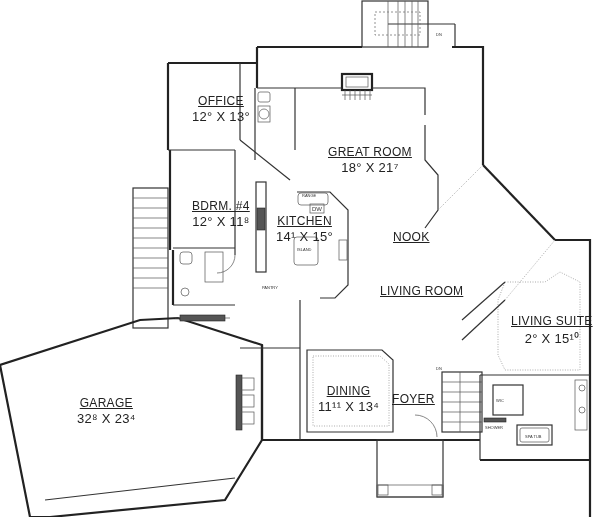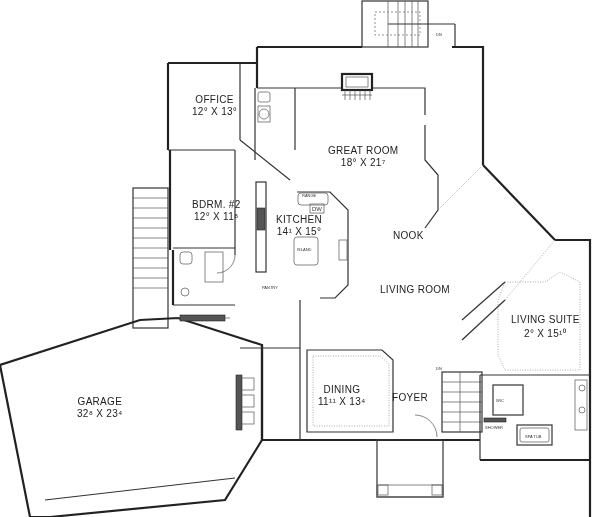--- a/index.html
+++ b/index.html
@@ -5,22 +5,22 @@
   html, body { margin:0; padding:0; background:#ffffff; }
   body { width:600px; height:517px; overflow:hidden; position:relative; font-family:"Liberation Sans", sans-serif; }
   #plan { position:absolute; left:0; top:0; width:600px; height:517px; }
   .w { fill:none; stroke:#222; stroke-width:2.2; }
   .w2 { fill:none; stroke:#333; stroke-width:1.2; }
   .thin { fill:none; stroke:#555; stroke-width:0.7; }
   .dash { fill:none; stroke:#777; stroke-width:0.8; stroke-dasharray:2,2; }
   .dot { fill:none; stroke:#888; stroke-width:0.7; stroke-dasharray:1,1.5; }
   .fill-dark { fill:#555; stroke:#222; stroke-width:0.6; }
   .lbl { position:absolute; font-size:8px; color:#222; text-align:center; white-space:nowrap; letter-spacing:0.3px; }
-  .lbl .name { display:block; font-size:10px; }
-  .lbl .dim { display:block; font-size:10px; margin-top:1px; }
+  .lbl .name { text-decoration:underline; display:block; font-size:12px; }
+  .lbl .dim { display:block; font-size:13px; margin-top:1px; }
   .tiny { position:absolute; font-size:4px; color:#333; white-space:nowrap; }
 </style>
 </head>
 <body>
 
 <svg id="plan" viewBox="0 0 600 517" xmlns="http://www.w3.org/2000/svg">
 
   <g>
     <rect class="w2" x="362" y="1" width="66" height="46"></rect>
     <line class="w2" x1="388" y1="24" x2="455" y2="24"></line>
@@ -185,21 +185,21 @@
 
 <div class="lbl" style="left:192px; top:94px;">
   <span class="name">OFFICE</span>
   <span class="dim">12° X 13°</span>
 </div>
 <div class="lbl" style="left:328px; top:145px;">
   <span class="name">GREAT ROOM</span>
   <span class="dim">18° X 21⁷</span>
 </div>
 <div class="lbl" style="left:192px; top:199px;">
-  <span class="name">BDRM. #2</span>
+  <span class="name">BDRM. #4</span>
   <span class="dim">12° X 11⁸</span>
 </div>
 <div class="lbl" style="left:276px; top:214px;">
   <span class="name">KITCHEN</span>
   <span class="dim">14¹ X 15°</span>
 </div>
 <div class="lbl" style="left:393px; top:194px;margin-top:36px;">
   <span class="name">NOOK</span>
 </div>
 <div class="lbl" style="left:380px; top:284px;">

